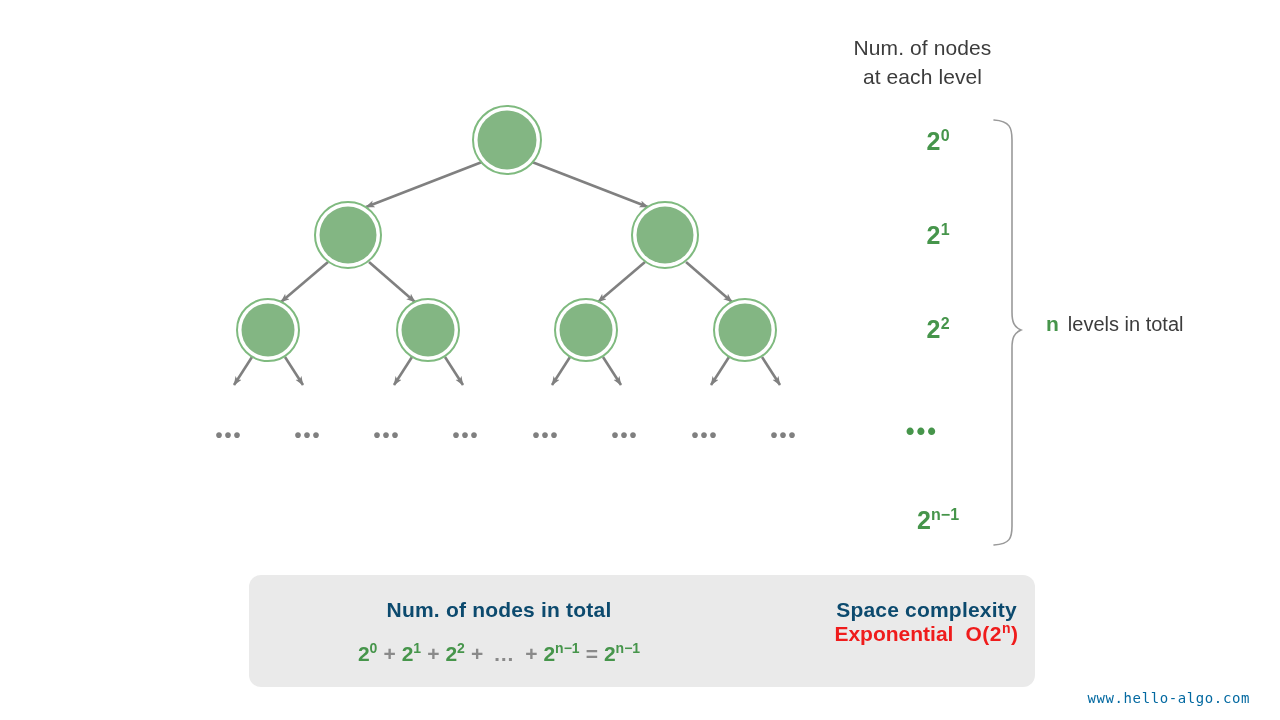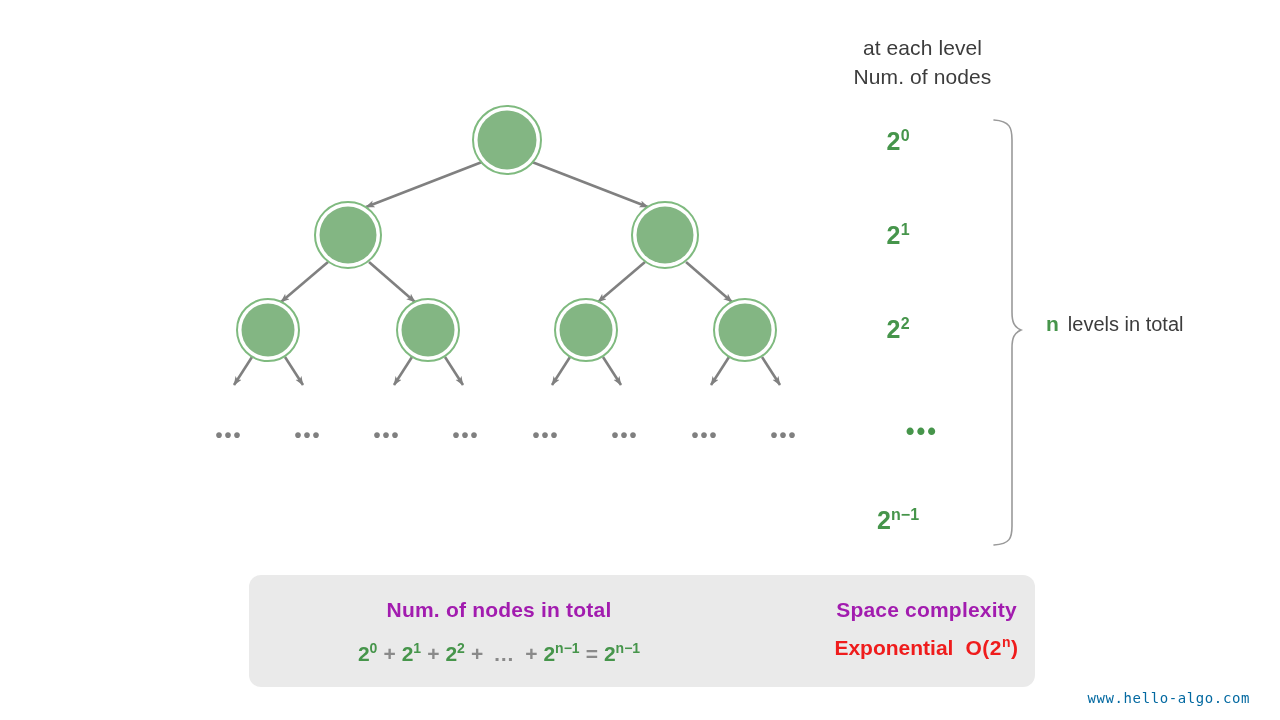--- a/index.html
+++ b/index.html
@@ -34,21 +34,21 @@
     line-height: 29px;
     color: #3c3c3c;
     letter-spacing: .1px;
   }
 
   
   .lvl-label {
     position: absolute;
     width: 160px;
     text-align: center;
-    left: 818px;
+    left: 858px;
     color: #46954b;
     font-weight: bold;
     font-size: 25px;
     letter-spacing: .3px;
   }
   .lvl-label sup {
     font-size: 16px;
     font-weight: bold;
     vertical-align: super;
     line-height: 0;
@@ -91,21 +91,21 @@
     background: #eaeaea;
     border-radius: 12px;
   }
   .sum-col {
     position: absolute;
     text-align: center;
   }
   .sum-title {
     font-size: 21px;
     font-weight: bold;
-    color: #a21caf;
+    color: #0c4a6e;
     letter-spacing: .2px;
   }
   .sum-formula {
     margin-top: 20px;
     font-size: 21px;
     font-weight: bold;
     color: #46954b;
     white-space: nowrap;
   }
   .sum-formula .op {
@@ -118,21 +118,20 @@
     font-weight: bold;
     letter-spacing: 1px;
     margin: 0 4px;
   }
   .sum-formula sup {
     font-size: 14px;
     vertical-align: super;
     line-height: 0;
   }
   .sum-complexity {
-    margin-top: 14px;
     font-size: 21px;
     font-weight: bold;
     color: #ef1c1c;
     white-space: nowrap;
   }
   .sum-complexity .bigo {
     margin-left: 12px;
     letter-spacing: .5px;
   }
   .sum-complexity sup {
@@ -238,22 +237,22 @@
              L1012,526
              C1012,538 1010,544 994,545" fill="none" stroke="#9a9a9a" stroke-width="1.6" stroke-linecap="round"></path>
   </g>
 
   <g>
     <path d="M724,622 L752,622 L752,611 L772,630 L752,649 L752,638 L724,638 Z" fill="#c9c9c9"></path>
   </g>
 </svg>
 
 <div class="col-header">
+  <div>Num. of nodes</div>
   <div>at each level</div>
-  <div>Num. of nodes</div>
 </div>
 
 <div class="lvl-label" style="top:127px">
   <span>2</span><sup>0</sup>
 </div>
 <div class="lvl-label" style="top:221px">
   <span>2</span><sup>1</sup>
 </div>
 <div class="lvl-label" style="top:315px">
   <span>2</span><sup>2</sup>

